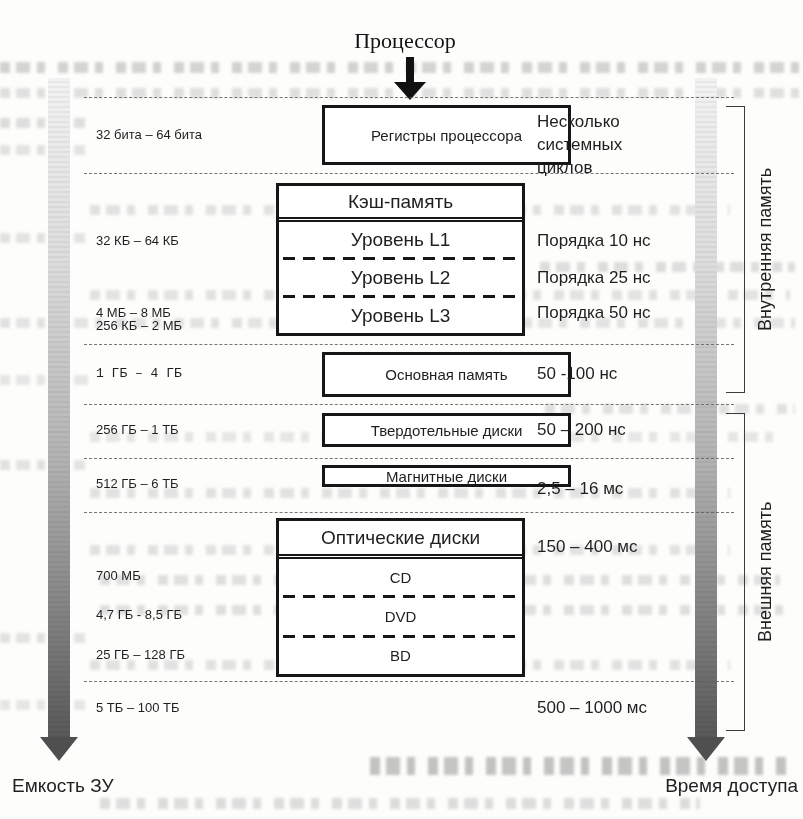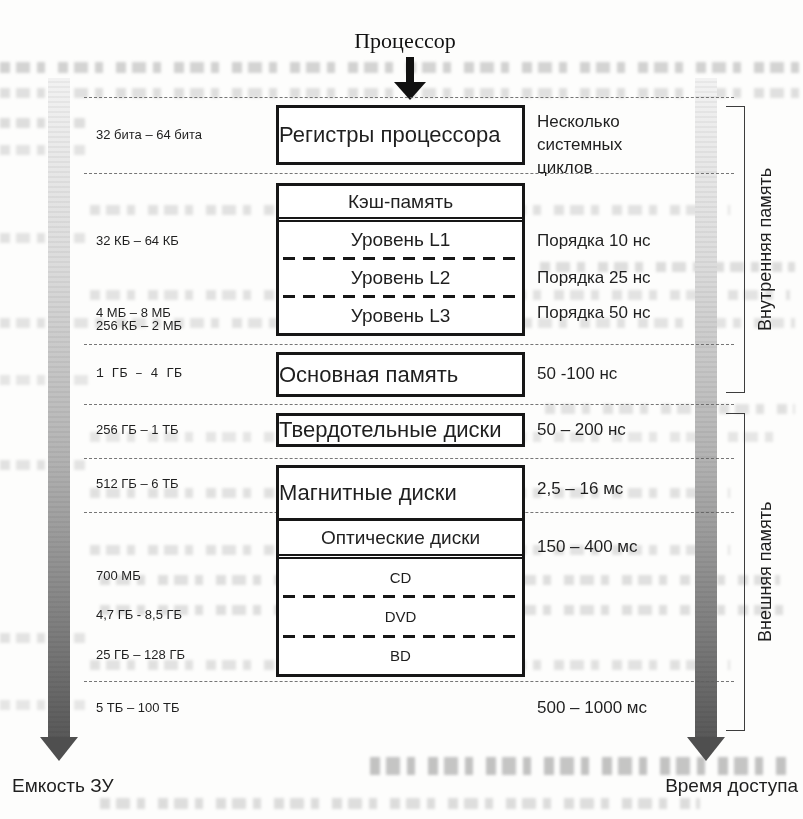--- a/index.html
+++ b/index.html
@@ -33,22 +33,22 @@
   .vhead {
     position:absolute; width:0; height:0;
     border-left:19px solid transparent; border-right:19px solid transparent;
     border-top:24px solid #4f4f4f;
   }
   
   .mbox {
     position:absolute; left:276px; width:249px; box-sizing:border-box;
     border:3px solid #161616; background:#ffffff;
   }
-  .mbox-center { display:flex; align-items:center; justify-content:flex-start;
-    font-size:22px; white-space:nowrap; }
+  .mbox-center { display:flex; align-items:center; justify-content:center;
+    font-size:15px; white-space:nowrap;margin-left:46px; }
   .mbox-col { display:flex; flex-direction:column; }
   .mbox-hdr {
     display:flex; align-items:center; justify-content:center;
     font-size:19px; border-bottom:5px double #161616; flex:0 0 auto;
   }
   .subrow { flex:1 1 0; display:flex; align-items:center; justify-content:center;
     font-size:19px; }
   .subrow.small { font-size:15px; }
   .dash-div {
     flex:0 0 3px; height:3px; margin:0 4px;
@@ -141,21 +141,21 @@
   </div>
 
   <div class="mbox mbox-center" style="top:352px; height:45px;">
     <span>Основная память</span>
   </div>
 
   <div class="mbox mbox-center" style="top:413px; height:34px;">
     <span>Твердотельные диски</span>
   </div>
 
-  <div class="mbox mbox-center" style="top:465px; height:56px;">
+  <div class="mbox mbox-center" style="top:465px; height:22px;">
     <span>Магнитные диски</span>
   </div>
 
   <div class="mbox mbox-col" style="top:518px; height:159px;">
     <div class="mbox-hdr" style="height:33px;">Оптические диски</div>
     <div class="subrow small">CD</div>
     <div class="dash-div"></div>
     <div class="subrow small">DVD</div>
     <div class="dash-div"></div>
     <div class="subrow small">BD</div>

